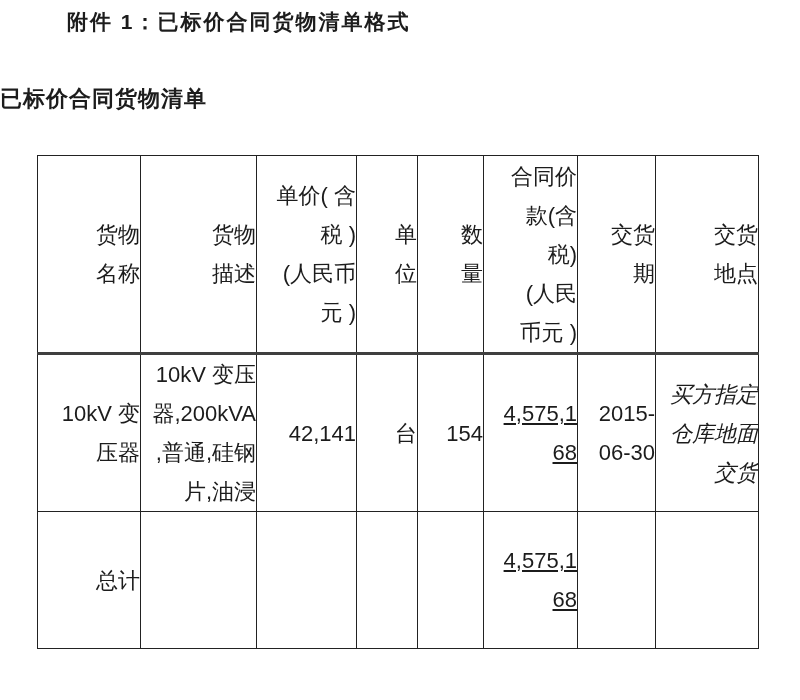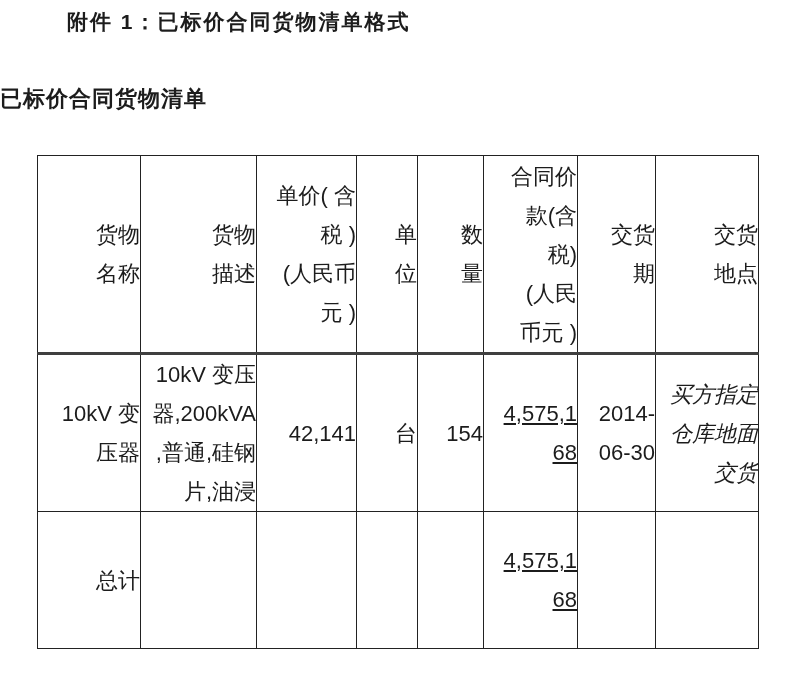--- a/index.html
+++ b/index.html
@@ -116,21 +116,21 @@
 压器</td>
         <td class="al pl9 vt pt9">10kV 变压
 器,200kVA
 ,普通,硅钢
 片,油浸</td>
         <td class="vt pt9">42,141</td>
         <td>台</td>
         <td>154</td>
         <td class="ar pr11">4,575,1
 68</td>
-        <td>2014-
+        <td>2015-
 06-30</td>
         <td class="al pl5">买方指定
 仓库地面
 交货</td>
       </tr>
 
       <tr class="total-row">
         <td>总计</td>
         <td></td>
         <td></td>

